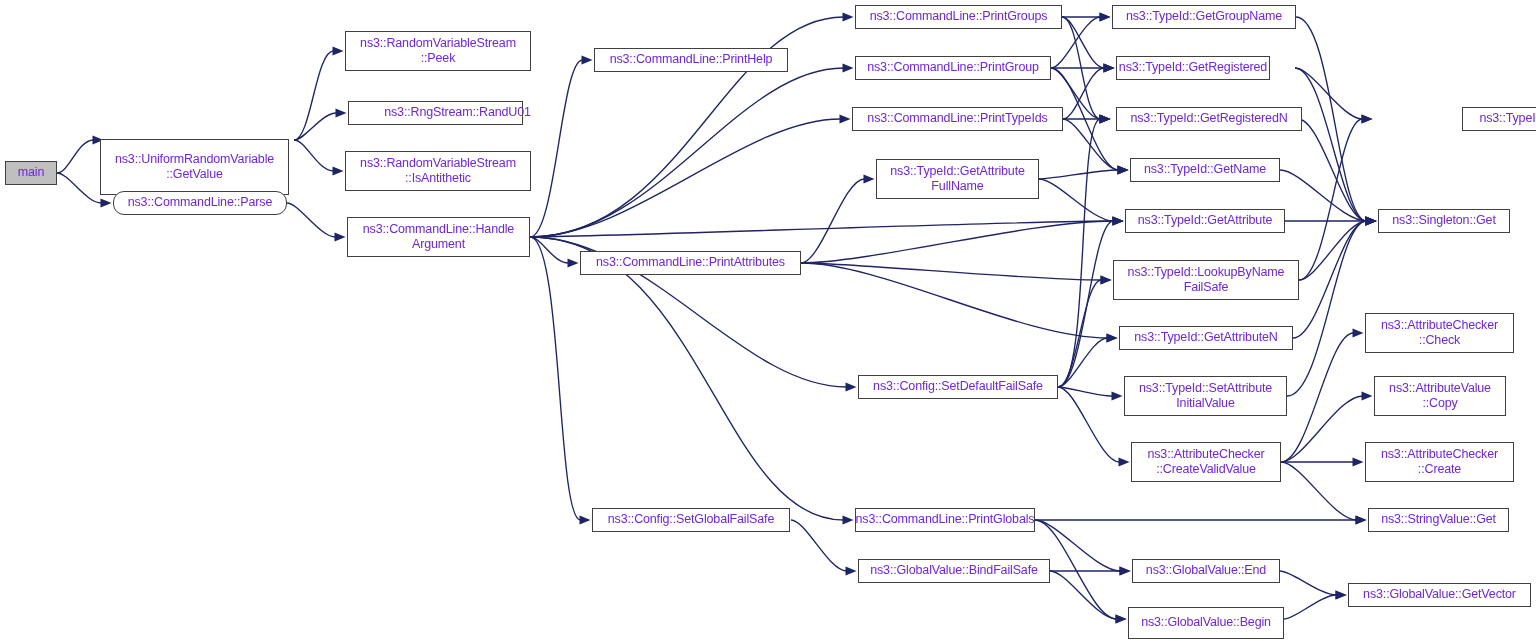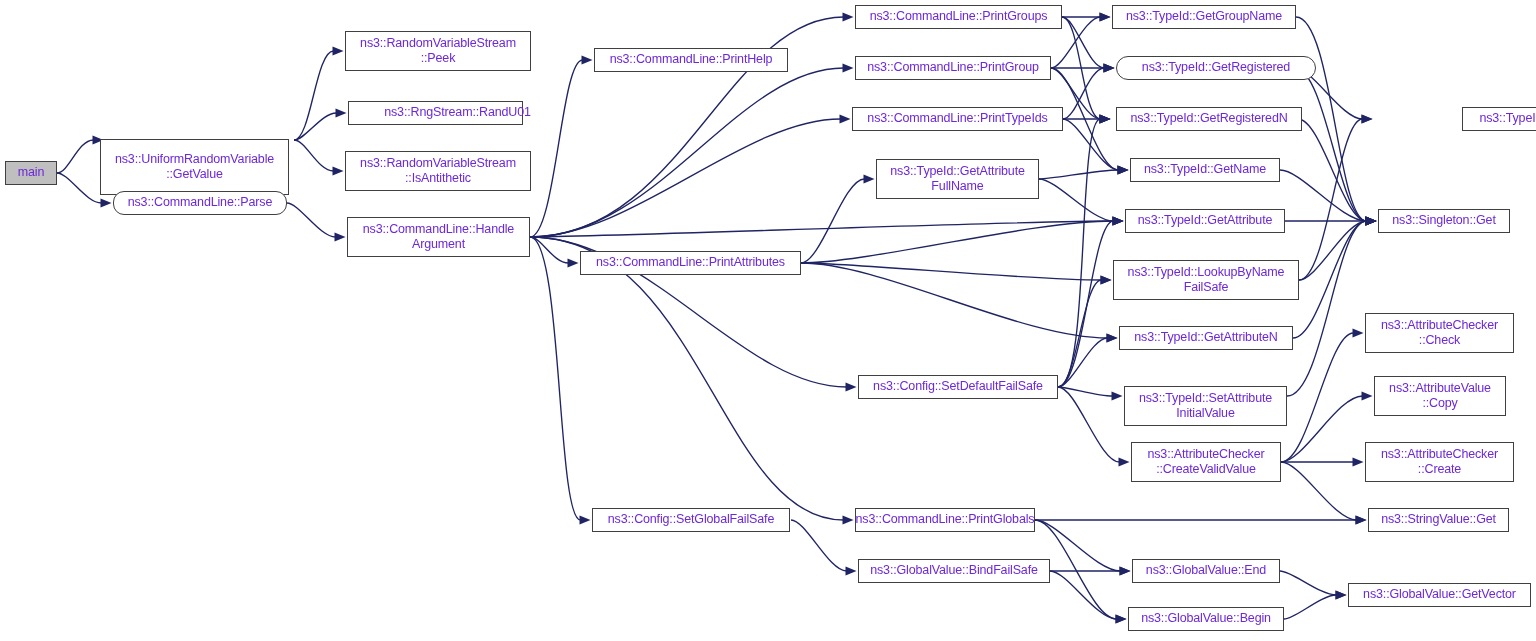--- a/index.html
+++ b/index.html
@@ -154,33 +154,33 @@
       <div class="node" style="left: 592px; top: 508px; width: 198px; height: 24px;">ns3::Config::SetGlobalFailSafe</div>
       <div class="node" style="left: 855px; top: 5px; width: 207px; height: 24px;">ns3::CommandLine::PrintGroups</div>
       <div class="node" style="left: 855px; top: 56px; width: 196px; height: 24px;">ns3::CommandLine::PrintGroup</div>
       <div class="node" style="left: 852px; top: 107px; width: 211px; height: 24px;">ns3::CommandLine::PrintTypeIds</div>
       <div class="node" style="left: 876px; top: 159px; width: 163px; height: 40px;">ns3::TypeId::GetAttribute
 FullName</div>
       <div class="node" style="left: 858px; top: 375px; width: 200px; height: 24px;">ns3::Config::SetDefaultFailSafe</div>
       <div class="node" style="left: 855px; top: 508px; width: 180px; height: 24px;">ns3::CommandLine::PrintGlobals</div>
       <div class="node" style="left: 858px; top: 559px; width: 192px; height: 24px;">ns3::GlobalValue::BindFailSafe</div>
       <div class="node" style="left: 1112px; top: 5px; width: 184px; height: 24px;">ns3::TypeId::GetGroupName</div>
-      <div class="node" style="left: 1116px; top: 56px; width: 200px; height: 24px; border-radius: 12px;">ns3::TypeId::GetRegistered</div>
+      <div class="node" style="left: 1116px; top: 56px; width: 154px; height: 24px;">ns3::TypeId::GetRegistered</div>
       <div class="node" style="left: 1116px; top: 107px; width: 186px; height: 24px;">ns3::TypeId::GetRegisteredN</div>
       <div class="node" style="left: 1130px; top: 158px; width: 150px; height: 24px;">ns3::TypeId::GetName</div>
       <div class="node" style="left: 1125px; top: 209px; width: 160px; height: 24px;">ns3::TypeId::GetAttribute</div>
       <div class="node" style="left: 1113px; top: 260px; width: 186px; height: 40px;">ns3::TypeId::LookupByName
 FailSafe</div>
       <div class="node" style="left: 1119px; top: 326px; width: 174px; height: 24px;">ns3::TypeId::GetAttributeN</div>
-      <div class="node" style="left: 1124px; top: 376px; width: 163px; height: 40px; margin-top: 10px;">ns3::TypeId::SetAttribute
+      <div class="node" style="left: 1124px; top: 376px; width: 163px; height: 40px;">ns3::TypeId::SetAttribute
 InitialValue</div>
       <div class="node" style="left: 1131px; top: 442px; width: 150px; height: 40px;">ns3::AttributeChecker
 ::CreateValidValue</div>
       <div class="node" style="left: 1132px; top: 559px; width: 148px; height: 24px;">ns3::GlobalValue::End</div>
-      <div class="node" style="left: 1128px; top: 607px; width: 156px; height: 24px;">ns3::GlobalValue::Begin</div>
+      <div class="node" style="left: 1128px; top: 607px; width: 156px; height: 32px;">ns3::GlobalValue::Begin</div>
       <div class="node" style="left: 1450px; top: 107px; width: 141px; height: 24px; margin-left: 12px;">ns3::TypeId::TypeId</div>
       <div class="node" style="left: 1378px; top: 209px; width: 132px; height: 24px;">ns3::Singleton::Get</div>
       <div class="node" style="left: 1365px; top: 313px; width: 149px; height: 40px;">ns3::AttributeChecker
 ::Check</div>
       <div class="node" style="left: 1374px; top: 376px; width: 132px; height: 40px;">ns3::AttributeValue
 ::Copy</div>
       <div class="node" style="left: 1365px; top: 442px; width: 149px; height: 40px;">ns3::AttributeChecker
 ::Create</div>
       <div class="node" style="left: 1368px; top: 508px; width: 141px; height: 24px;">ns3::StringValue::Get</div>
       <div class="node" style="left: 1348px; top: 583px; width: 183px; height: 24px;">ns3::GlobalValue::GetVector</div>

